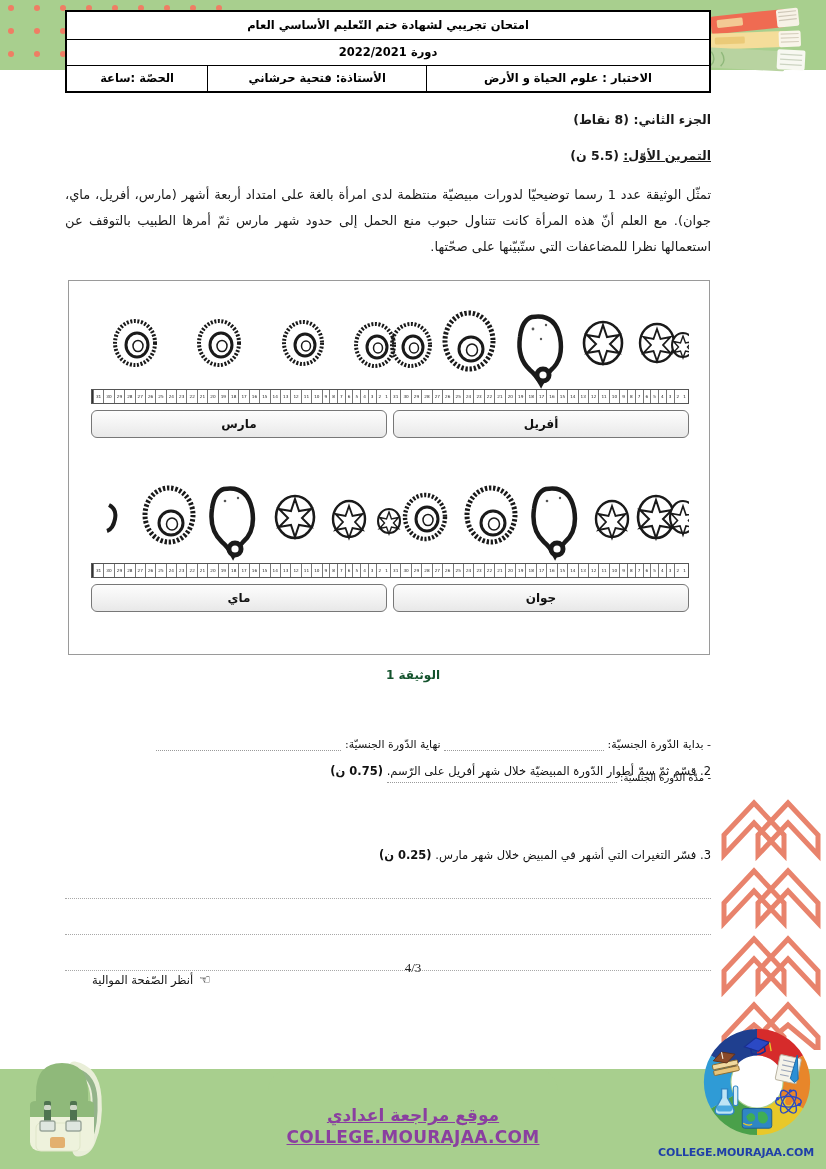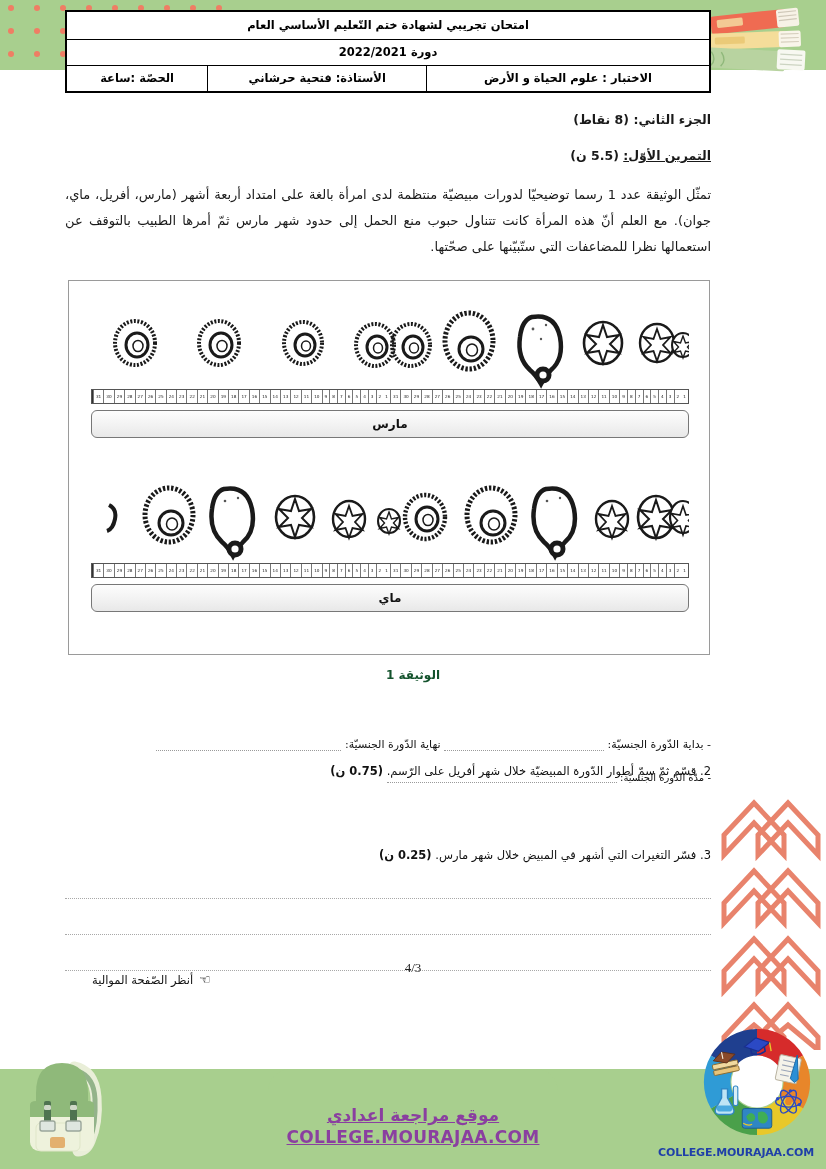--- a/index.html
+++ b/index.html
@@ -572,20 +572,21 @@
             <div class="cell">26</div>
             <div class="cell">27</div>
             <div class="cell">28</div>
             <div class="cell">29</div>
             <div class="cell">30</div>
             <div class="cell">31</div>
           </div>
       </div>
 
       <div class="months">
+        <div class="month-box">أفريل</div>
         <div class="month-box">مارس</div>
       </div>
     </div>
 
     <div class="fig-row fig-row-2">
       <div class="ovary-strip">
         <svg width="598" height="90" viewBox="0 0 598 90">
           <g>
             <path d="M18 32 q8 4 6 14 q-2 10 -8 12" fill="none" stroke="#1a1a1a" stroke-width="4"></path>
           </g>
@@ -710,20 +711,21 @@
             <div class="cell">26</div>
             <div class="cell">27</div>
             <div class="cell">28</div>
             <div class="cell">29</div>
             <div class="cell">30</div>
             <div class="cell">31</div>
           </div>
       </div>
 
       <div class="months">
+        <div class="month-box">جوان</div>
         <div class="month-box">ماي</div>
       </div>
     </div>
   </div>
 
   <div class="fig-caption">الوثيقة 1</div>
 
 
   <div class="q sub1">
     <span>- بداية الدّورة الجنسيّة:</span>

